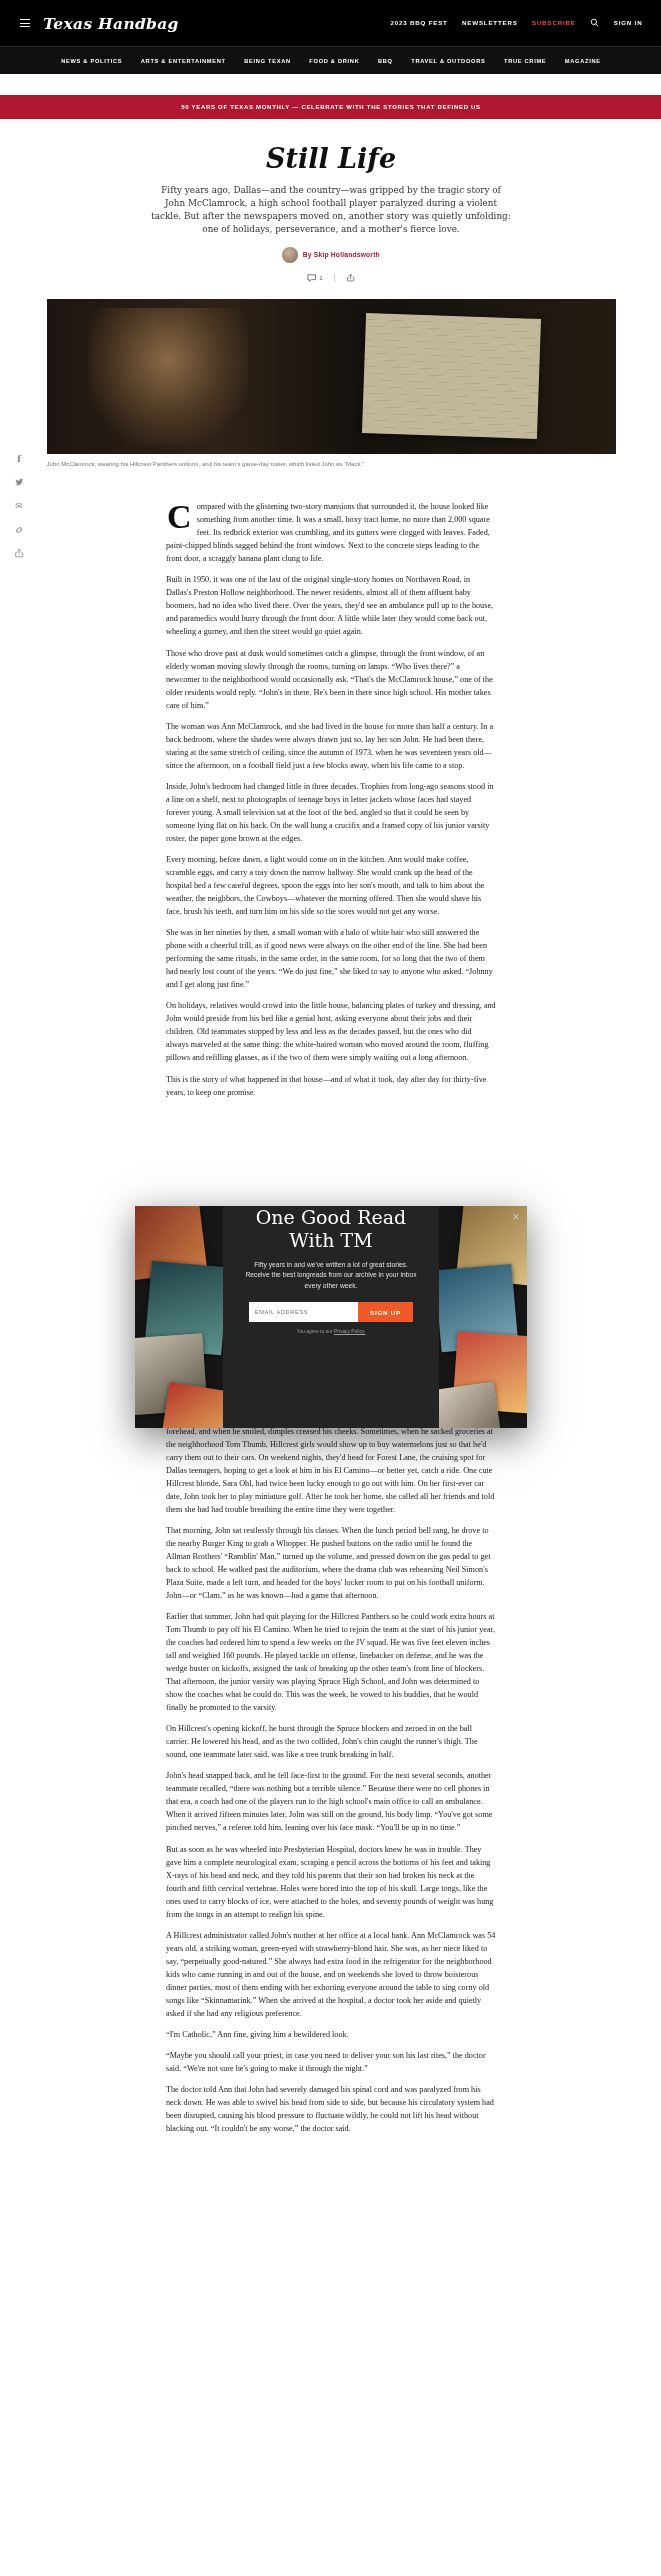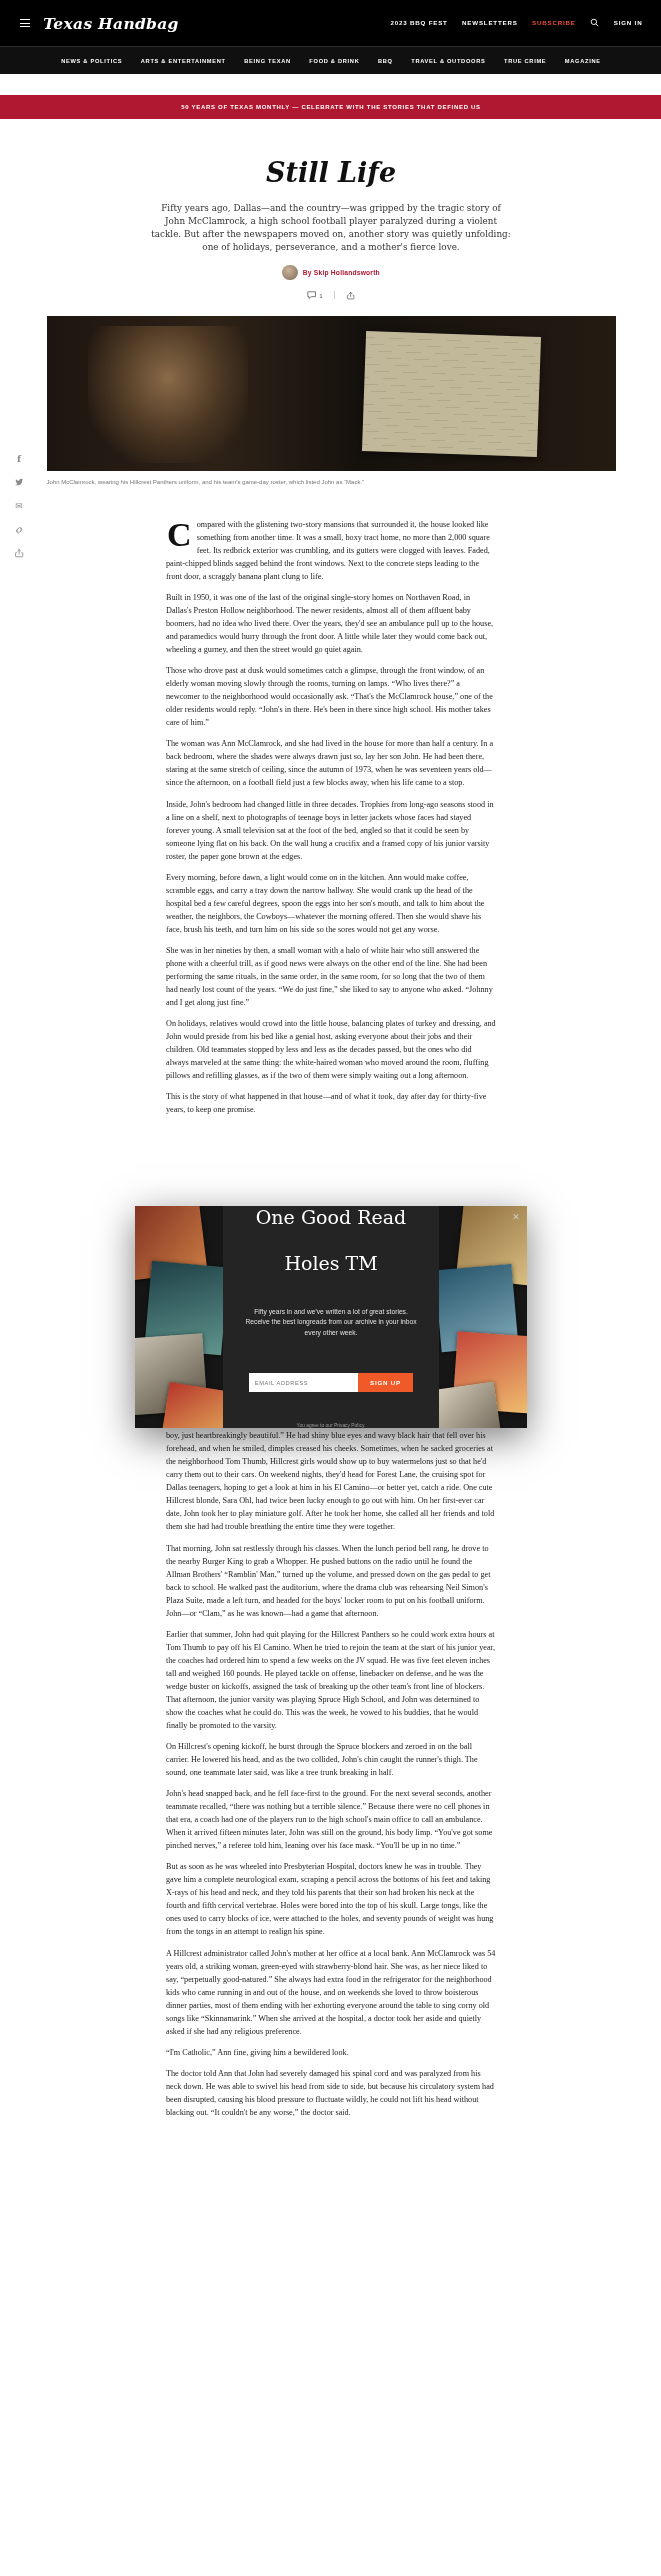--- a/index.html
+++ b/index.html
@@ -22,21 +22,21 @@
   
   .navbar { height:28px; background:#101010; border-top:0.5px solid #2c2c2c; display:flex; align-items:center; justify-content:center; gap:18.5px; }
   .navbar a { color:#fff; text-decoration:none; font-size:5.7px; letter-spacing:0.7px; font-weight:bold; white-space:nowrap; }
 
   
   .promobar { margin-top:20.6px; height:24px; background:#b01730; display:flex; align-items:center; justify-content:center; }
   .promobar span { color:#fff; font-size:6px; letter-spacing:0.7px; font-weight:bold; }
 
   
   .article-header { text-align:center; padding-top:24px; }
-  .title { font-family:"DejaVu Serif", serif; font-size:27px; font-weight:700; font-style:italic; color:#101010; margin:14px; }
+  .title { font-family:"DejaVu Serif", serif; font-size:27px; font-weight:700; font-style:italic; color:#101010; margin:0; }
   .deck { max-width:361px; margin:10.3px auto 0; font-family:"DejaVu Serif", serif; font-size:8.8px; line-height:13px; color:#333; }
   .byline-row { margin-top:11.3px; display:flex; justify-content:center; align-items:center; gap:5.2px; }
   .avatar { width:15.5px; height:15.5px; border-radius:50%; background:radial-gradient(circle at 40% 35%, #cdb49a, #7a6a58); }
   .byline { color:#b01730; font-size:6.7px; font-weight:bold; letter-spacing:0.2px; }
   .engage-row { margin-top:10.3px; display:flex; justify-content:center; align-items:center; gap:11.3px; color:#555; font-size:6.2px; }
   .engage-item { display:flex; align-items:center; gap:3.1px; cursor:pointer; }
   .engage-divider { width:0.5px; height:8.2px; background:#ccc; }
 
   
   .hero { width:569px; height:155px; margin:16.5px auto 0; position:relative; overflow:hidden;
@@ -73,21 +73,21 @@
   .modal-collage { width:88px; position:relative; overflow:hidden; background:#161616; }
   .cp { position:absolute; box-shadow:0 1px 5.2px rgba(0,0,0,.55); }
   .cpA { top:-7.2px; left:-9.3px; width:77px; height:77px; transform:rotate(-7deg); background:linear-gradient(135deg,#7a2a1e,#c97b43); }
   .cpB { top:58px; left:13.4px; width:77px; height:88px; transform:rotate(5deg); background:linear-gradient(160deg,#1e3f46,#5f958d); }
   .cpC { top:130px; left:-12.4px; width:82px; height:77px; transform:rotate(-4deg); background:linear-gradient(150deg,#cdc6b8,#57503f); }
   .cpD { top:181px; left:30px; width:67px; height:57px; transform:rotate(9deg); background:linear-gradient(140deg,#b5352a,#e8b65f); }
   .cpE { top:-6.2px; right:-10.3px; width:77px; height:82px; transform:rotate(6deg); background:linear-gradient(135deg,#8a6a3a,#dcc184); }
   .cpF { top:61px; right:12.4px; width:77px; height:82px; transform:rotate(-5deg); background:linear-gradient(160deg,#27556b,#7fa9b8); }
   .cpG { top:128px; right:-9.3px; width:81px; height:77px; transform:rotate(4deg); background:linear-gradient(150deg,#c5473a,#f0c070); }
   .cpH { top:180px; right:29px; width:67px; height:57px; transform:rotate(-8deg); background:linear-gradient(140deg,#ded3c2,#6b6354); }
-  .modal-center { flex:1; color:#fff; display:flex; flex-direction:column; align-items:center; justify-content:space-between; text-align:center; padding:0 7px; }
+  .modal-center { flex:1; color:#fff; display:flex; flex-direction:column; align-items:center; justify-content:flex-start; text-align:center; padding:0 7px; }
   .modal-close { position:absolute; top:5.2px; right:7.2px; color:#cfcfcf; font-size:9.3px; cursor:pointer; z-index:60; }
   .modal-h { font-family:"DejaVu Serif", serif; font-size:19px; line-height:23px; font-weight:400; }
   .modal-p { font-size:6.7px; line-height:10.3px; color:#e2e2e2; margin-top:8.2px; max-width:175px; }
   .modal-form { margin-top:11.3px; display:flex; }
   .modal-input { width:109px; height:19.6px; border:none; background:#fff; padding:0 6.2px; font-size:5.7px; letter-spacing:0.6px; font-family:"Liberation Sans", sans-serif; }
   .modal-btn { height:19.6px; padding:0 12.4px; background:#f05a28; color:#fff; border:none; font-size:6.2px; font-weight:bold; letter-spacing:0.8px; cursor:pointer; }
   .modal-tiny { margin-top:7.2px; font-size:4.9px; color:#9c9c9c; }
   .modal-tiny a { color:#9c9c9c; text-decoration:underline; }
 </style>
 </head>
@@ -195,36 +195,37 @@
 
   <div>
       <p class="dropcap">On the morning of October 17, 1973, John McClamrock bounded out of bed, threw on bell-bottom jeans and a loud, patterned shirt with an oversized collar, jumped into his red El Camino with a vinyl roof, and raced off to Hillcrest High School, only six blocks away. He was seventeen years old, and according to one girl who had dated him, he was “the all-American boy, just heartbreakingly beautiful.” He had shiny blue eyes and wavy black hair that fell over his forehead, and when he smiled, dimples creased his cheeks. Sometimes, when he sacked groceries at the neighborhood Tom Thumb, Hillcrest girls would show up to buy watermelons just so that he'd carry them out to their cars. On weekend nights, they'd head for Forest Lane, the cruising spot for Dallas teenagers, hoping to get a look at him in his El Camino—or better yet, catch a ride. One cute Hillcrest blonde, Sara Ohl, had twice been lucky enough to go out with him. On her first-ever car date, John took her to play miniature golf. After he took her home, she called all her friends and told them she had had trouble breathing the entire time they were together.</p>
       <p>That morning, John sat restlessly through his classes. When the lunch period bell rang, he drove to the nearby Burger King to grab a Whopper. He pushed buttons on the radio until he found the Allman Brothers' “Ramblin' Man,” turned up the volume, and pressed down on the gas pedal to get back to school. He walked past the auditorium, where the drama club was rehearsing Neil Simon's Plaza Suite, made a left turn, and headed for the boys' locker room to put on his football uniform. John—or “Clam,” as he was known—had a game that afternoon.</p>
       <p>Earlier that summer, John had quit playing for the Hillcrest Panthers so he could work extra hours at Tom Thumb to pay off his El Camino. When he tried to rejoin the team at the start of his junior year, the coaches had ordered him to spend a few weeks on the JV squad. He was five feet eleven inches tall and weighed 160 pounds. He played tackle on offense, linebacker on defense, and he was the wedge buster on kickoffs, assigned the task of breaking up the other team's front line of blockers. That afternoon, the junior varsity was playing Spruce High School, and John was determined to show the coaches what he could do. This was the week, he vowed to his buddies, that he would finally be promoted to the varsity.</p>
       <p>On Hillcrest's opening kickoff, he burst through the Spruce blockers and zeroed in on the ball carrier. He lowered his head, and as the two collided, John's chin caught the runner's thigh. The sound, one teammate later said, was like a tree trunk breaking in half.</p>
       <p>John's head snapped back, and he fell face-first to the ground. For the next several seconds, another teammate recalled, “there was nothing but a terrible silence.” Because there were no cell phones in that era, a coach had one of the players run to the high school's main office to call an ambulance. When it arrived fifteen minutes later, John was still on the ground, his body limp. “You've got some pinched nerves,” a referee told him, leaning over his face mask. “You'll be up in no time.”</p>
       <p>But as soon as he was wheeled into Presbyterian Hospital, doctors knew he was in trouble. They gave him a complete neurological exam, scraping a pencil across the bottoms of his feet and taking X-rays of his head and neck, and they told his parents that their son had broken his neck at the fourth and fifth cervical vertebrae. Holes were bored into the top of his skull. Large tongs, like the ones used to carry blocks of ice, were attached to the holes, and seventy pounds of weight was hung from the tongs in an attempt to realign his spine.</p>
       <p>A Hillcrest administrator called John's mother at her office at a local bank. Ann McClamrock was 54 years old, a striking woman, green-eyed with strawberry-blond hair. She was, as her niece liked to say, “perpetually good-natured.” She always had extra food in the refrigerator for the neighborhood kids who came running in and out of the house, and on weekends she loved to throw boisterous dinner parties, most of them ending with her exhorting everyone around the table to sing corny old songs like “Skinnamarink.” When she arrived at the hospital, a doctor took her aside and quietly asked if she had any religious preference.</p>
       <p>“I'm Catholic,” Ann fine, giving him a bewildered look.</p>
+      <p>“Maybe you should call your priest, in case you need to deliver your son his last rites,” the doctor said. “We're not sure he's going to make it through the night.”</p>
       <p>The doctor told Ann that John had severely damaged his spinal cord and was paralyzed from his neck down. He was able to swivel his head from side to side, but because his circulatory system had been disrupted, causing his blood pressure to fluctuate wildly, he could not lift his head without blacking out. “It couldn't be any worse,” the doctor said.</p>
     </div>
 
 </div>
 
 <div class="modal">
   <span class="modal-close">✕</span>
   <div class="modal-collage">
     <div class="cp cpA"></div>
     <div class="cp cpB"></div>
     <div class="cp cpC"></div>
     <div class="cp cpD"></div>
   </div>
   <div class="modal-center">
     <div class="modal-h">One Good Read</div>
-    <div class="modal-h">Holes TM</div>
+    <div class="modal-h">With TM</div>
     <div class="modal-p">Fifty years in and we've written a lot of great stories. Receive the best longreads from our archive in your inbox every other week.</div>
     <div class="modal-form">
       <input class="modal-input" placeholder="EMAIL ADDRESS" style="">
       <button class="modal-btn">SIGN UP</button>
     </div>
     <div class="modal-tiny">
       <span>You agree to our </span><a>Privacy Policy.</a>
     </div>
   </div>
   <div class="modal-collage">

